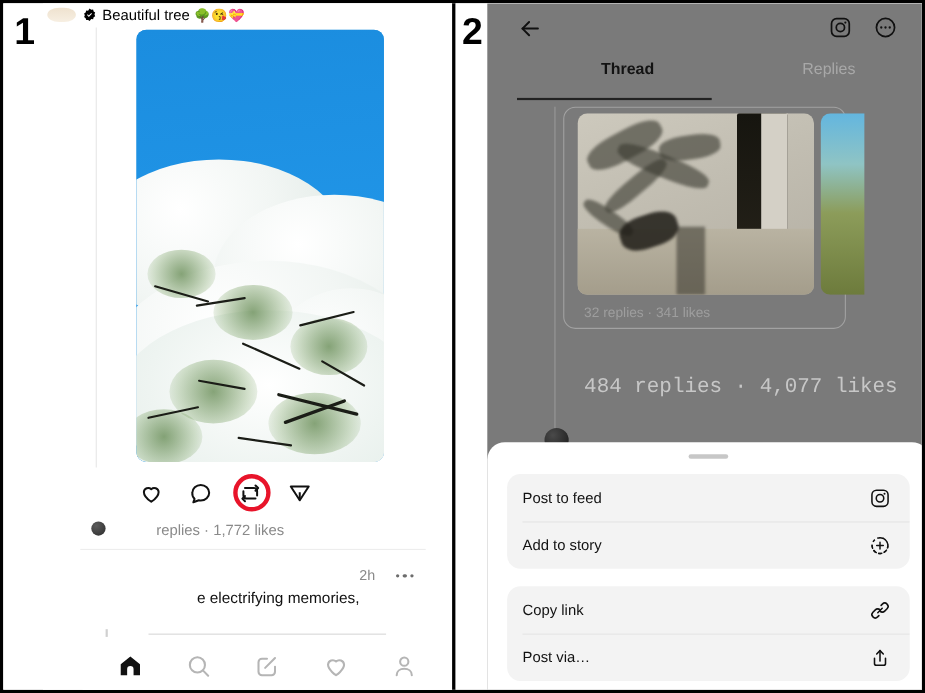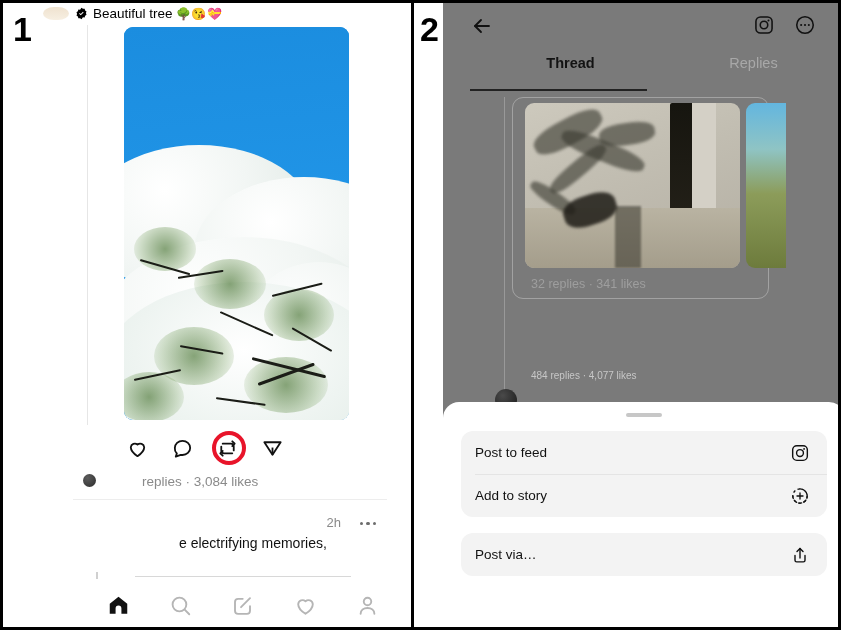--- a/index.html
+++ b/index.html
@@ -200,22 +200,22 @@
     position:absolute; left: 42%; bottom: 0; width: 26px; height: 62px;
     background: rgba(55,53,43,0.55); filter: blur(1.3px);
   }
   .ig-thumb2 {
     position:absolute; inset:0;
     background: linear-gradient(180deg,#63b6df 0%,#8fc4c4 28%,#8c9c5a 55%,#6d7b3c 100%);
   }
 
   .meta-2a { position: absolute; left: 88px; top: 274px; font-size: 12.5px; color:#9e9e9e;
     font-family:"Liberation Sans", sans-serif; }
-  .meta-2b { position: absolute; left: 88px; top: 367px; font-size: 10px; color:#c7c7c7;
-    font-family:Liberation Sans, sans-serif; }
+  .meta-2b { position: absolute; left: 88px; top: 337px; font-size: 19px; color:#c7c7c7;
+    font-family:Liberation Mono, monospace; }
   .rail-2 { position:absolute; left: 61px; top: 94px; width:1px; height: 300px; background: rgba(255,255,255,0.24); }
   .avatar-2 { position:absolute; left: 52px; top: 386px; width: 22px; height: 22px; border-radius:50%;
     background: radial-gradient(circle at 35% 30%, #4a4a4a 0%, #171717 100%); }
 
   
   .sheet {
     position: absolute; left: 0; right: 0; bottom: 0; top: 399px;
     background: #ffffff; border-radius: 16px 16px 0 0;
   }
   .sheet-grabber {
@@ -319,21 +319,21 @@
         <div class="action-icon">
           <svg width="23" height="23" viewBox="0 0 24 24" fill="none" stroke="#111" stroke-width="1.9">
             <path d="M3.5 5.5h17l-8.5 13z" stroke-linejoin="round"></path>
             <path d="M12 18.5V11"></path>
           </svg>
         </div>
       </div>
       <div class="highlight-circle" id="share-highlight-1"></div>
 
       <div class="small-avatar"></div>
-      <div class="meta-line" id="meta-line-1">replies · 3,084 likes</div>
+      <div class="meta-line" id="meta-line-1">replies · 1,772 likes</div>
 
       <div class="divider-line" id="divider-1"></div>
 
       <div class="comment-time">2h</div>
       <div class="comment-dots">
         <i></i>
           <i></i>
           <i></i>
       </div>
       <div class="comment-text">e electrifying memories,</div>
@@ -459,20 +459,30 @@
                 <path d="M12 3.4a8.6 8.6 0 1 1-8.6 8.6" stroke-linecap="round" stroke-dasharray="3.2 3"></path>
                 <circle cx="12" cy="12" r="8.6" stroke-dasharray="3.2 3"></circle>
                 <path d="M12 8.4v7.2M8.4 12h7.2" stroke-linecap="round"></path>
               </svg>
             </span>
           </div>
         </div>
 
         <div class="menu-group" id="menu-group-2">
           <div class="menu-item">
+            <span class="menu-label">Copy link</span>
+            <span class="menu-icon">
+              <svg width="20" height="20" viewBox="0 0 24 24" fill="none" stroke="#111" stroke-width="1.7">
+                <path d="M9.6 14.4l4.8-4.8" stroke-linecap="round"></path>
+                <path d="M13.2 6.4l1.4-1.4a3.6 3.6 0 0 1 5.1 5.1l-2.6 2.6a3.6 3.6 0 0 1-5.1 0" stroke-linecap="round"></path>
+                <path d="M10.8 17.6l-1.4 1.4a3.6 3.6 0 0 1-5.1-5.1l2.6-2.6a3.6 3.6 0 0 1 5.1 0" stroke-linecap="round"></path>
+              </svg>
+            </span>
+          </div>
+          <div class="menu-item">
             <span class="menu-label">Post via…</span>
             <span class="menu-icon">
               <svg width="20" height="20" viewBox="0 0 24 24" fill="none" stroke="#111" stroke-width="1.7">
                 <path d="M12 15.6V4.2" stroke-linecap="round"></path>
                 <path d="M8.4 7.8L12 4.2l3.6 3.6" stroke-linecap="round" stroke-linejoin="round"></path>
                 <path d="M6 12.6v5.6a2 2 0 0 0 2 2h8a2 2 0 0 0 2-2v-5.6" stroke-linecap="round"></path>
               </svg>
             </span>
           </div>
 

